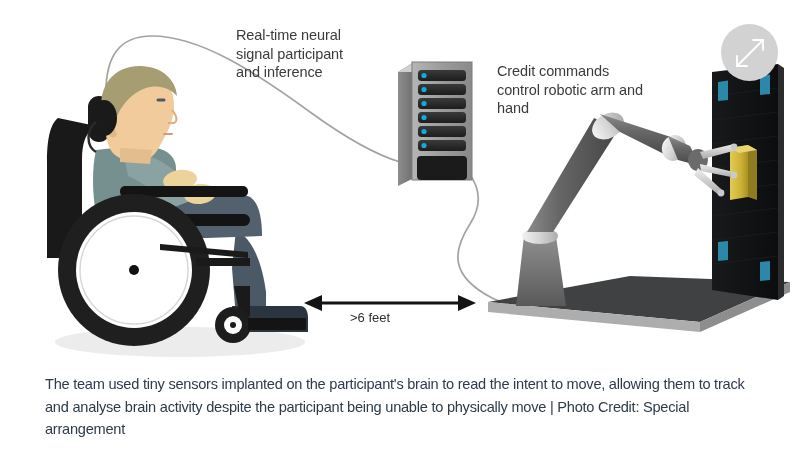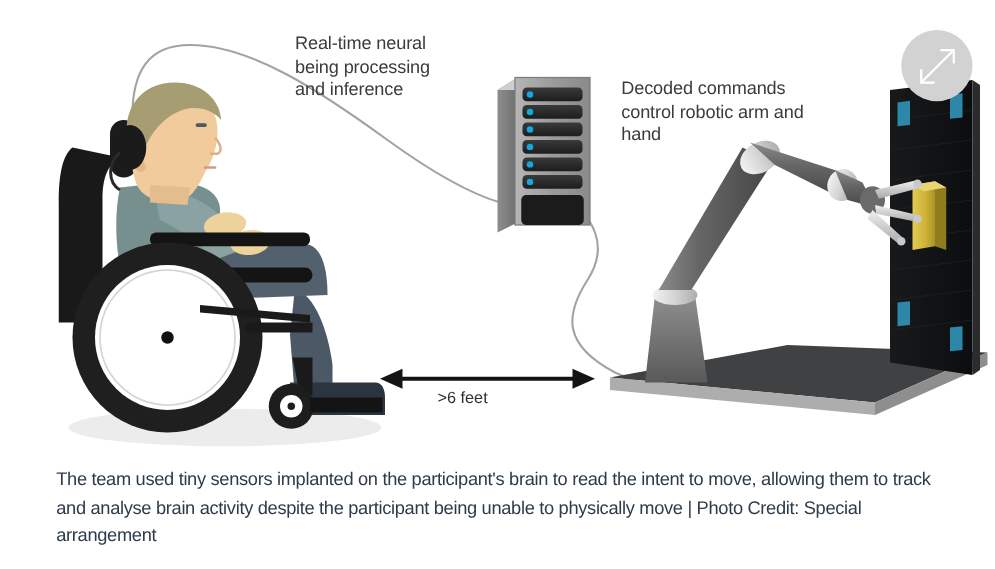--- a/index.html
+++ b/index.html
@@ -253,24 +253,24 @@
         <polygon points="700,152 734,144 737,150 703,159" fill="url(#gFinger)"></polygon>
         <polygon points="700,164 734,172 736,178 701,171" fill="url(#gFinger)"></polygon>
         <polygon points="698,168 722,190 720,196 694,175" fill="url(#gFinger)"></polygon>
         <circle cx="734" cy="147" r="3.4" fill="#c9c9c9"></circle>
         <circle cx="734" cy="175" r="3.4" fill="#c9c9c9"></circle>
         <circle cx="721" cy="193" r="3.4" fill="#c9c9c9"></circle>
       </g>
     </svg>
 
     <div id="label-neural" class="diagram-label">Real-time neural
-being processing
+signal participant
 and inference</div>
 
-    <div id="label-decoded" class="diagram-label">Decoded commands
+    <div id="label-decoded" class="diagram-label">Credit commands
 control robotic arm and
 hand</div>
 
     <div id="label-distance">&gt;6 feet</div>
 
     <button id="expand-btn">
       <span>
         <svg width="34" height="34" viewBox="0 0 34 34" xmlns="http://www.w3.org/2000/svg">
           <g stroke="#ffffff" stroke-width="1.8" fill="none" stroke-linecap="round" stroke-linejoin="round">
             <line x1="4" y1="30" x2="30" y2="4"></line>

